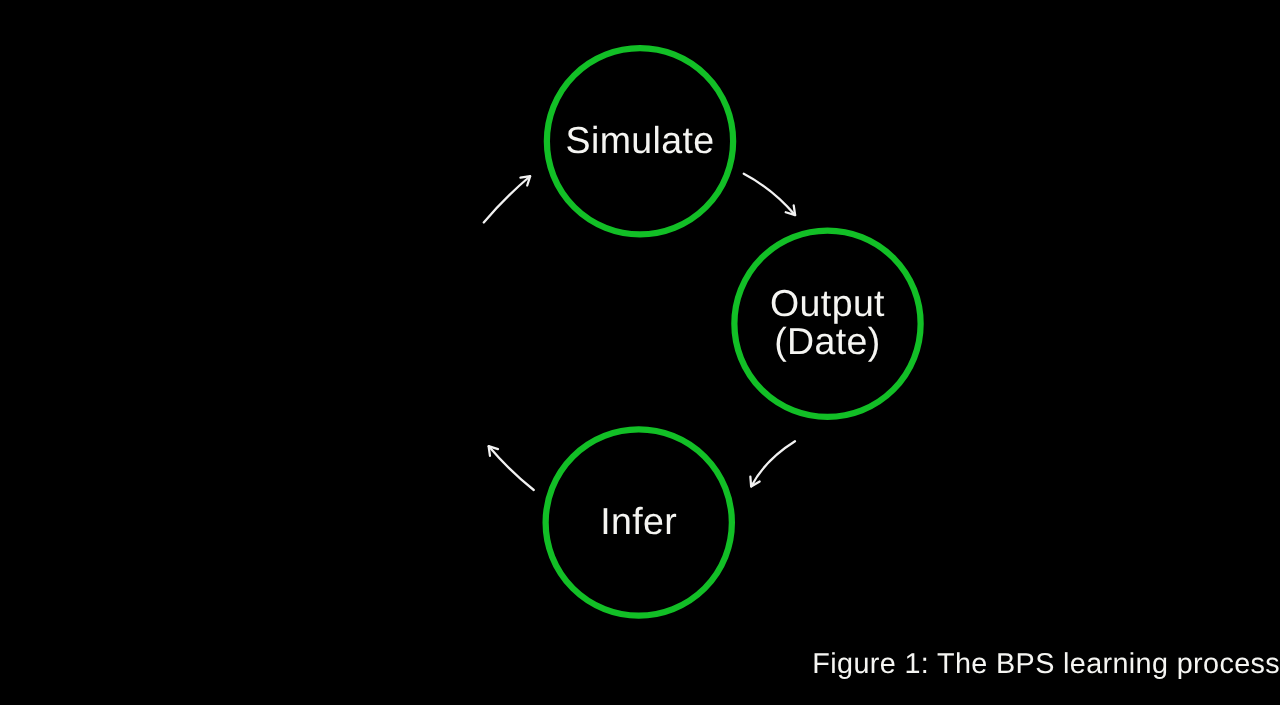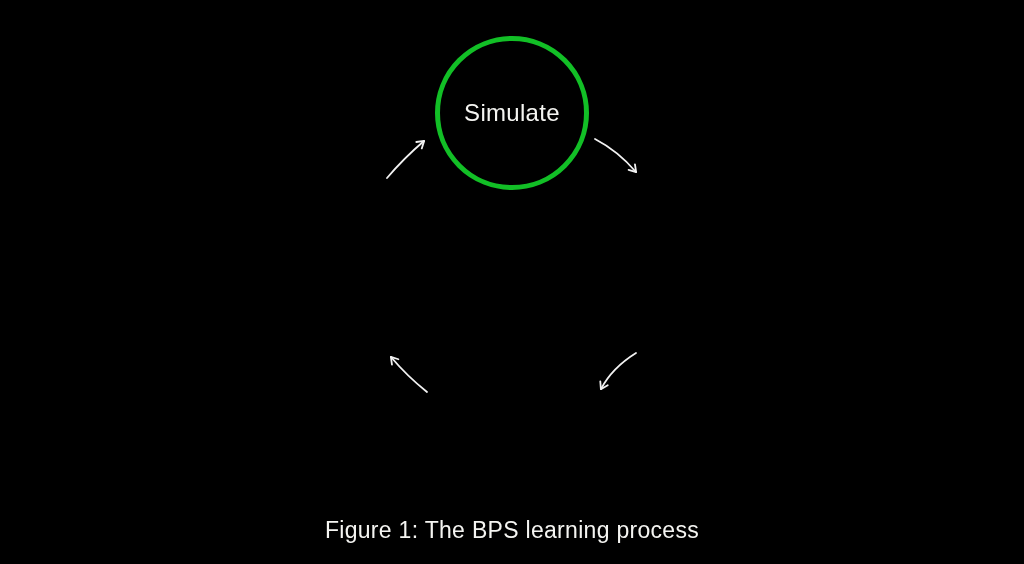--- a/index.html
+++ b/index.html
@@ -27,35 +27,35 @@
   }
   .node {
     position: absolute;
     border-radius: 50%;
     border: 5px solid var(--circle-stroke);
     display: flex;
     align-items: center;
     justify-content: center;
     text-align: center;
     color: var(--text);
-    font-size: 24px;
+    font-size: 30px;
     letter-spacing: 0.3px;
     line-height: 30px;
   }
   .node-simulate { left: 435px; top: 36px;  width: 154px; height: 154px; }
   .node-output   { left: 585px; top: 182px; width: 154px; height: 154px; }
   .node-infer    { left: 434px; top: 341px; width: 154px; height: 154px; }
   .node-input    { left: 283px; top: 181px; width: 154px; height: 154px; }
   .node .stack { display: block; }
   .node .stack span { display: block; }
   .caption {
     position: absolute;
     left: 0; right: 0;
     top: 517px;
-    text-align: center;
+    text-align: right;
     color: var(--text);
     font-size: 23px;
     letter-spacing: 0.3px;
   }
 </style>
 </head>
 <body>
 
 <div class="stage">
 
@@ -68,18 +68,27 @@
     <path class="arrow-stroke" d="M 387 178 Q 404 158 424 141" fill="none" stroke="#f2f2f2" stroke-width="1.8" stroke-linecap="round" marker-end="url(#ah)"></path>
     <path class="arrow-stroke" d="M 595 139 Q 618 151 636 172" fill="none" stroke="#f2f2f2" stroke-width="1.8" stroke-linecap="round" marker-end="url(#ah)"></path>
     <path class="arrow-stroke" d="M 636 353 Q 612 368 601 389" fill="none" stroke="#f2f2f2" stroke-width="1.8" stroke-linecap="round" marker-end="url(#ah)"></path>
     <path class="arrow-stroke" d="M 427 392 Q 407 376 391 357" fill="none" stroke="#f2f2f2" stroke-width="1.8" stroke-linecap="round" marker-end="url(#ah)"></path>
   </svg>
 
   <div class="node node-simulate">
     <span>Simulate</span>
   </div>
 
+  <div class="node node-output">
+    <span class="stack">
+      <span>Output</span>
+      <span>(Date)</span>
+    </span>
+  </div>
 
+  <div class="node node-infer">
+    <span>Infer</span>
+  </div>
 
 
   <div class="caption">Figure 1: The BPS learning process</div>
 
 </div>
 
 </body></html>

